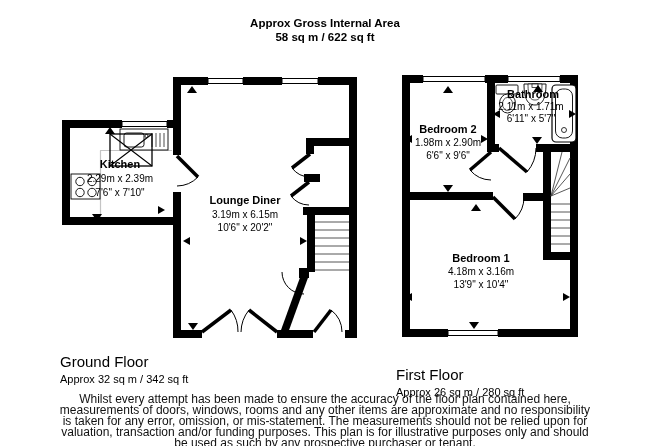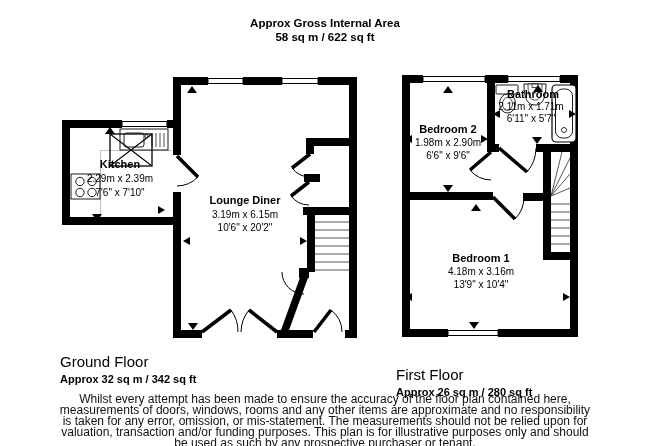--- a/index.html
+++ b/index.html
@@ -2,21 +2,21 @@
 <html><head>
 <meta charset="utf-8">
 <style>
   html,body{margin:0;padding:0;background:#fff;}
   #stage{position:relative;width:650px;height:446px;background:#fff;overflow:hidden;
          font-family:"Liberation Sans",sans-serif;color:#000;}
   .abs{position:absolute;}
   #header{left:165px;top:16px;width:320px;text-align:center;font-weight:bold;
           font-size:11.5px;line-height:14px;}
   .floorlabel{font-size:15px;color:#000000;line-height:17px;}
-  .floorarea{font-size:11px;font-weight:bold;margin-top:3px;}
+  .floorarea{font-size:11px;font-weight:normal;margin-top:3px;}
   #gf-label{left:60px;top:353px;}
   #ff-label{left:396px;top:366px;}
   #disclaimer{left:57px;top:394px;width:536px;text-align:center;
               font-size:12px;line-height:11px;color:#111;}
   svg text{font-family:"Liberation Sans",sans-serif;}
   .room-name{font-size:11px;font-weight:bold;}
   .room-dim{font-size:10px;}
 </style>
 </head>
 <body>

